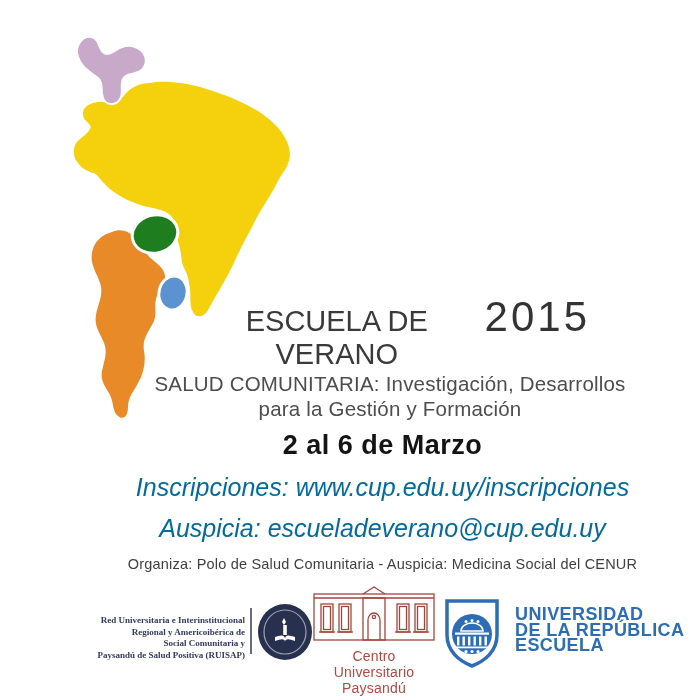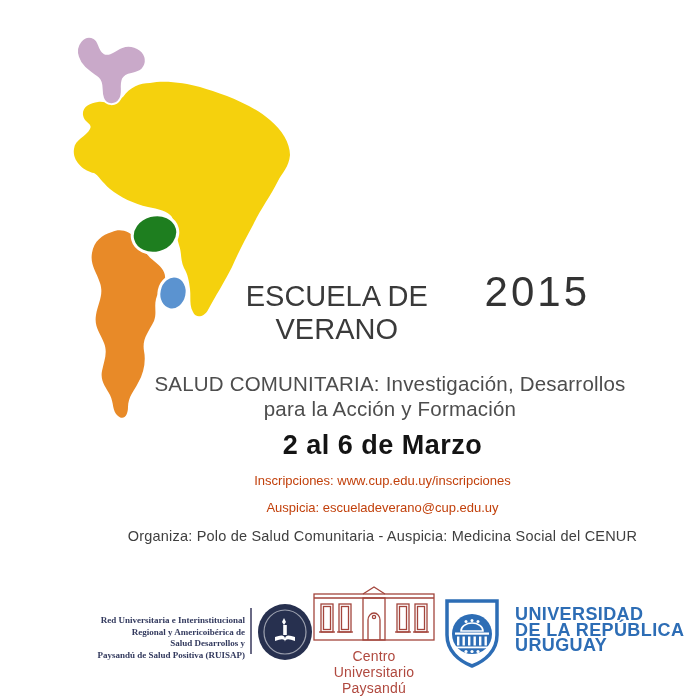--- a/index.html
+++ b/index.html
@@ -7,31 +7,31 @@
   body { font-family:"Liberation Sans", sans-serif; }
   .poster { position:relative; width:700px; height:700px; background:#fff; overflow:hidden;padding-left:9px; }
 
   
   .map-svg { position:absolute; left:60px; top:25px; width:260px; height:400px; }
 
   
   .title-block { position:absolute; left:198px; top:268px; width:392px; text-align:center; }
   .title-row { display:flex; align-items:baseline; justify-content:center; gap:9px; }
   .title-main { font-size:29px; font-weight:400; color:#3a3a3a; letter-spacing:0px; }
-  .title-year { font-size:42px; font-weight:300; color:#333; letter-spacing:3px; }
+  .title-year { font-size:42px; font-weight:300; color:#333; letter-spacing:3px;margin-top:25px; }
   .subtitle { font-size:16px; color:#474747; margin-top:1px; letter-spacing:0.2px; }
 
   
   .theme-block { position:absolute; left:80px; top:371px; width:620px; text-align:center;
                  font-size:20.5px; color:#4d4d4d; line-height:25px; letter-spacing:0.2px; }
 
   
   .info-col { position:absolute; left:65px; top:430px; width:635px; text-align:center; color:#3d3d3d; }
   .date-line { font-size:27px; font-weight:bold; color:#141414; letter-spacing:0.5px; }
-  .contact-line { font-size:13px; margin-top:12px; color:#c2410c; }
+  .contact-line { font-size:25px; font-style:italic; margin-top:12px; color:#0369a1; }
   .organiza-line { font-size:14.5px; margin-top:13px; color:#3f3f3f; letter-spacing:0.2px; }
 
   
   .ruisap-text { position:absolute; left:75px; top:615px; width:170px; text-align:right;
                  font-family:"Liberation Serif", serif; font-weight:600; font-size:9px;
                  line-height:11.5px; color:#333a5e; }
   .ruisap-sep { position:absolute; left:250px; top:608px; width:2px; height:46px; background:#6a6a85; }
   .ruisap-seal { position:absolute; left:257px; top:603px; width:56px; height:58px; }
 
   .cup-logo { position:absolute; left:311px; top:584px; width:126px; text-align:center; }
@@ -110,40 +110,40 @@
 
   <div class="title-block">
     <div class="title-row">
       <span class="title-main">ESCUELA DE VERANO</span>
       <span class="title-year">2015</span>
     </div>
   </div>
 
   <div class="theme-block">
     <div>SALUD COMUNITARIA: Investigación, Desarrollos</div>
-    <div>para la Acción y Formación</div>
+    <div>para la Gestión y Formación</div>
   </div>
 
   <div class="info-col">
     <div class="date-line">2 al 6 de Marzo</div>
     <div class="contact-line">
       <span>Inscripciones:</span>
       <span>www.cup.edu.uy/inscripciones</span>
     </div>
     <div class="contact-line">
       <span>Auspicia:</span>
       <span>escueladeverano@cup.edu.uy</span>
     </div>
     <div class="organiza-line">Organiza: Polo de Salud Comunitaria - Auspicia: Medicina Social del CENUR</div>
   </div>
 
   <div class="ruisap-text">
     <div>Red Universitaria e Interinstitucional</div>
     <div>Regional y Americoibérica de</div>
-    <div>Salud Desarrollos y</div>
+    <div>Social Comunitaria y</div>
     <div>Paysandú de Salud Positiva (RUISAP)</div>
   </div>
   <div class="ruisap-sep"></div>
   <svg class="ruisap-seal" viewBox="0 0 56 58">
     <ellipse cx="28" cy="29" rx="27" ry="28" fill="#27304F"></ellipse>
     <ellipse cx="28" cy="29" rx="21" ry="22" fill="none" stroke="rgba(255,255,255,0.55)" stroke-width="1.2"></ellipse>
 
     <path d="M 27,15 l 2,4 l -2,3 l -2,-3 Z" fill="#ffffff"></path>
     <rect x="26.2" y="22" width="3.6" height="10" fill="#ffffff"></rect>
     <path d="M 18,34 q 10,-4 10,2 q 0,-6 10,-2 l 0,4 q -10,-4 -10,1 q 0,-5 -10,-1 Z" fill="#ffffff"></path>
@@ -202,17 +202,17 @@
       </g>
       <rect x="12" y="47.5" width="34" height="1.8" fill="#ffffff"></rect>
 
       <circle cx="23" cy="52.5" r="1.6" fill="#ffffff"></circle>
       <circle cx="29" cy="52.5" r="1.6" fill="#ffffff"></circle>
       <circle cx="35" cy="52.5" r="1.6" fill="#ffffff"></circle>
     </svg>
     <div class="udelar-text">
       <div>UNIVERSIDAD</div>
       <div>DE LA REPÚBLICA</div>
-      <div>URUGUAY</div>
+      <div>ESCUELA</div>
     </div>
   </div>
 
 </div>
 
 </body></html>

